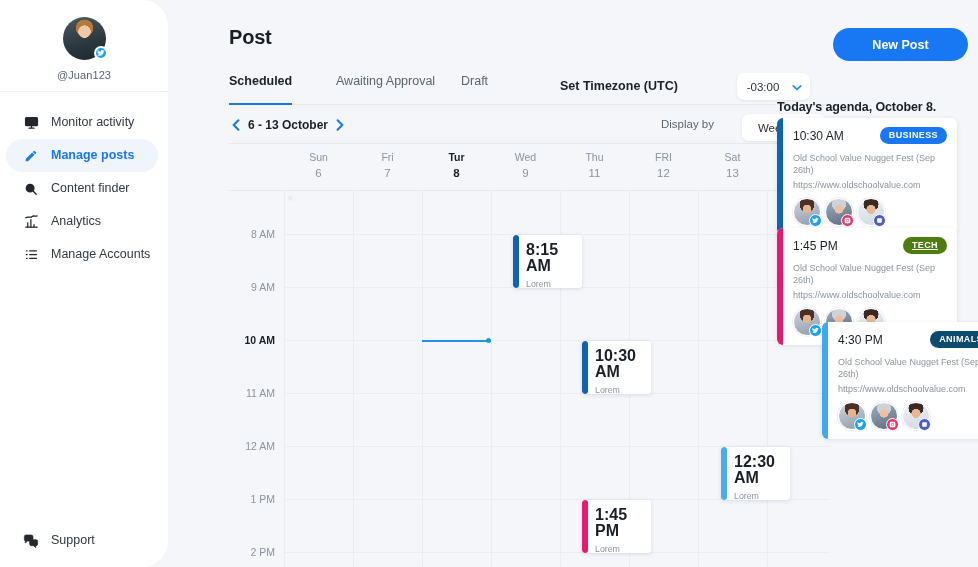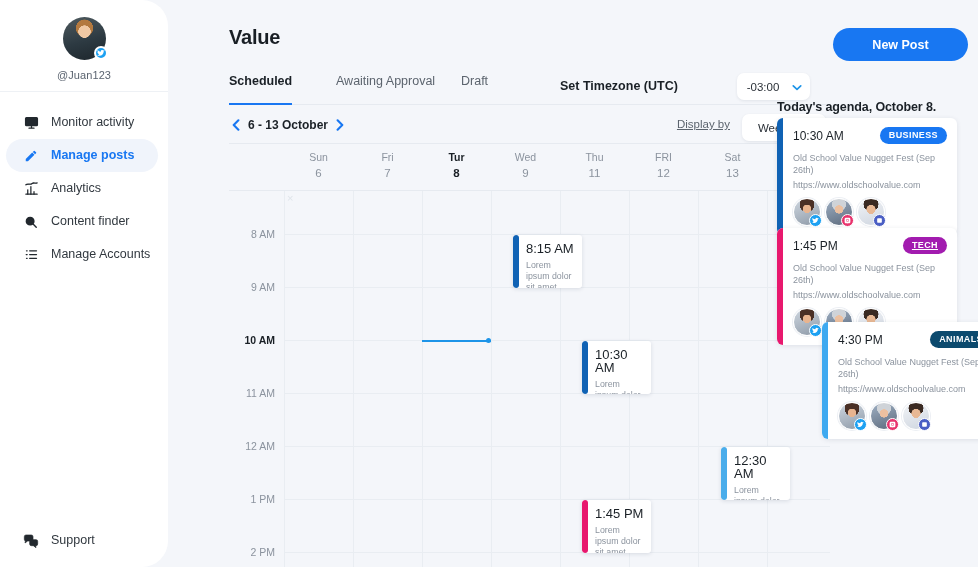--- a/index.html
+++ b/index.html
@@ -133,22 +133,22 @@
   .range-nav { display: flex; align-items: center; height: 22px; }
   .arrow-btn {
     width: 14px; height: 18px; cursor: pointer;
     display: flex; align-items: center; justify-content: center;
   }
   .range-txt {
     font-size: 12px; font-weight: bold; color: #1a2026;
     margin: 0 5px; white-space: nowrap;
   }
   .display-by {
-    position: absolute; right: 100px; top: 4px;
-    font-size: 11.5px; color: #5c646e; white-space: nowrap; text-decoration: underline;
+    position: absolute; right: 116px; top: 4px;
+    font-size: 11.5px; color: #5c646e; white-space: nowrap;
   }
   .week-select { right: 4px; top: 0px; width: 84px; }
 
   
   .dayhead {
     position: absolute; left: 61px; top: 150px; width: 601px; height: 38px;
   }
   .daycol {
     position: absolute; top: 0; width: 69px; text-align: center;
   }
@@ -193,21 +193,21 @@
     background: #ffffff;
     border-radius: 3px;
     box-shadow: 0 1px 4px rgba(26,38,62,.13);
     overflow: hidden;
     cursor: pointer;
   }
   .event .bar {
     position: absolute; left: 0; top: 0; bottom: 0; width: 6px; border-radius: 3px;
   }
   .event .etime {
-    margin: 7px 6px 0 13px; font-size: 13px; color: #1a2026; line-height: 1;
+    margin: 7px 6px 0 13px; font-size: 16px; color: #1a2026; line-height: 1; font-weight: bold;
   }
   .event .etext {
     margin: 5px 6px 0 13px; font-size: 8.8px; color: #8b939e; line-height: 11px;
   }
 
   
   .agenda {
     position: absolute; left: 770px; top: 0; width: 208px; height: 567px;
   }
   .agenda-title {
@@ -298,43 +298,43 @@
         <span class="nav-label">Monitor activity</span>
       </div>
 
       <div class="nav-item active">
         <span class="nav-ico">
           <svg width="14" height="14" viewBox="0 0 24 24" stroke-width="0">
               <path d="M3 17.2V21h3.8L17.9 9.9l-3.8-3.8L3 17.2zM20.7 7.1c.4-.4.4-1 0-1.4l-2.4-2.4a1 1 0 0 0-1.4 0l-1.8 1.8 3.8 3.8 1.8-1.8z"></path>
             </svg>
         </span>
         <span class="nav-label">Manage posts</span>
+      </div>
+
+      <div class="nav-item">
+        <span class="nav-ico">
+          <svg width="14" height="14" viewBox="0 0 24 24" fill="none" stroke="#22282e" stroke-width="2.4">
+              <circle cx="10.5" cy="10.5" r="6.5"></circle>
+              <path d="M15.5 15.5 21 21" stroke-linecap="round"></path>
+            </svg>
+        </span>
+        <span class="nav-label">Content finder</span>
       </div>
 
       <div class="nav-item">
         <span class="nav-ico">
           <svg width="15" height="15" viewBox="0 0 24 24" fill="none" stroke="#22282e" stroke-width="2" stroke-linecap="round">
               <path d="M3 21h18"></path>
               <path d="M6 21v-7"></path>
               <path d="M11 21V9"></path>
               <path d="M16 21v-4"></path>
               <path d="M3 6c3-3 7 1 10-2s5 1 8-1"></path>
             </svg>
         </span>
         <span class="nav-label">Analytics</span>
-      </div>
-
-      <div class="nav-item">
-        <span class="nav-ico">
-          <svg width="14" height="14" viewBox="0 0 24 24" fill="none" stroke="#22282e" stroke-width="2.4">
-              <circle cx="10.5" cy="10.5" r="6.5"></circle>
-              <path d="M15.5 15.5 21 21" stroke-linecap="round"></path>
-            </svg>
-        </span>
-        <span class="nav-label">Content finder</span>
       </div>
 
       <div class="nav-item">
         <span class="nav-ico">
           <svg width="15" height="15" viewBox="0 0 24 24" fill="none" stroke="#22282e" stroke-width="2" stroke-linecap="round">
               <path d="M9 6h11"></path>
               <path d="M9 12h11"></path>
               <path d="M9 18h11"></path>
               <path d="M4 6h1"></path>
               <path d="M3.5 12h1.5"></path>
@@ -351,21 +351,21 @@
             <path d="M2 5.5A2.5 2.5 0 0 1 4.5 3h8A2.5 2.5 0 0 1 15 5.5v4A2.5 2.5 0 0 1 12.5 12H7l-4 3 .6-3h-.1A2.5 2.5 0 0 1 2 9.5v-4z" fill="#22282e"></path>
             <path d="M10 12.5A2.5 2.5 0 0 1 12.5 10h7A2.5 2.5 0 0 1 22 12.5v4a2.5 2.5 0 0 1-2.5 2.5H19l.5 3-4-3h-3A2.5 2.5 0 0 1 10 16.5v-4z" fill="#22282e"></path>
           </svg>
       </span>
       <span class="nav-label">Support</span>
     </div>
   </aside>
 
   <main class="main">
 
-    <h1 class="page-title">Value</h1>
+    <h1 class="page-title">Post</h1>
     <button class="new-post-btn">New Post</button>
 
     <div class="tabs-row">
       <div class="tab active">Scheduled</div>
       <div class="tab">Awaiting Approval</div>
       <div class="tab">Draft</div>
 
       <div class="tz-label">Set Timezone (UTC)</div>
       <div class="select-pill tz-select">
         <span class="sel-val">-03:00</span>
@@ -520,21 +520,21 @@
               </div>
             </div>
           </div>
         </div>
       </div>
       <div class="acard" style="top: 228px;">
         <div class="abar" style="background: rgb(232, 24, 110);"></div>
         <div class="acard-body">
           <div class="acard-top">
             <div class="acard-time">1:45 PM</div>
-            <div class="chip" style="background: #a21caf; text-decoration: underline;">TECH</div>
+            <div class="chip" style="background: #4d7c0f; text-decoration: underline;">TECH</div>
           </div>
           <div class="acard-desc">Old School Value Nugget Fest (Sep 26th)</div>
           <div class="acard-url">https://www.oldschoolvalue.com</div>
           <div class="av-row">
             <div class="av av1">
               <div class="av-img"></div>
               <div class="av-badge b-tw">
                 <svg viewBox="0 0 24 24">
                   <path d="M23 4.9c-.8.4-1.7.6-2.6.8 1-.6 1.7-1.5 2-2.6-.9.5-1.9.9-3 1.1A4.6 4.6 0 0 0 11.5 8 13 13 0 0 1 2 3.2a4.6 4.6 0 0 0 1.4 6.1c-.8 0-1.5-.2-2.1-.5 0 2.2 1.6 4 3.7 4.5-.7.2-1.4.2-2 .1a4.6 4.6 0 0 0 4.3 3.2A9.2 9.2 0 0 1 0 18.5a13 13 0 0 0 7 2c8.4 0 13-7 13-13v-.6c.9-.6 1.6-1.4 2.2-2.3z"></path>
                 </svg>

